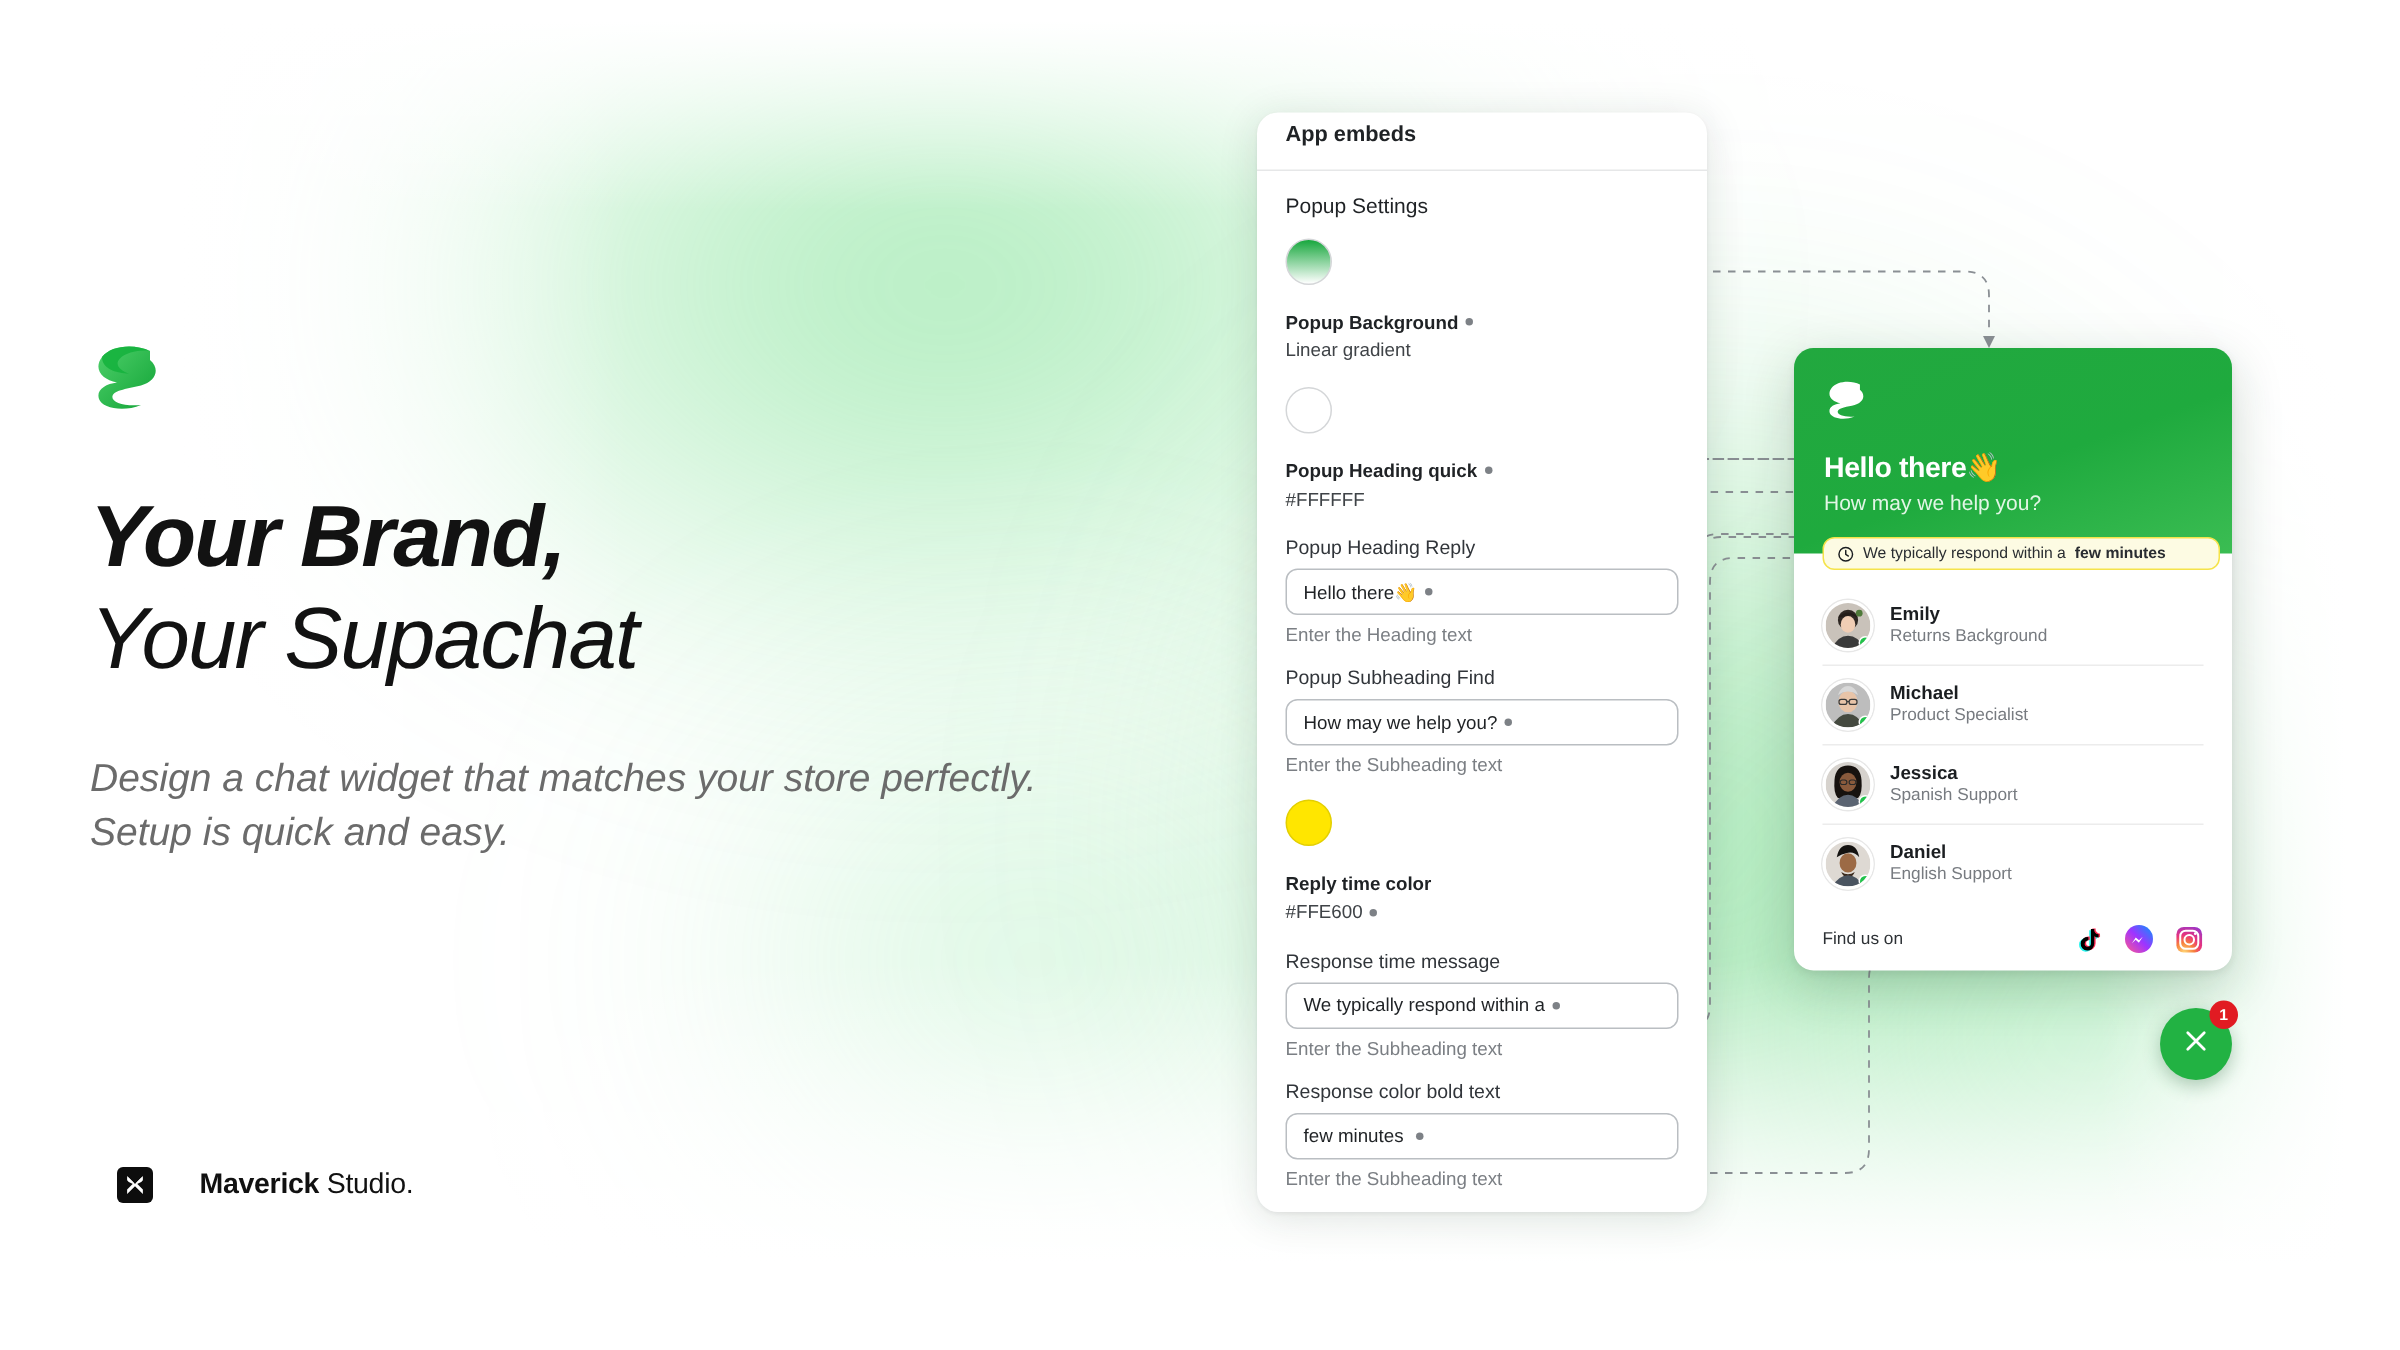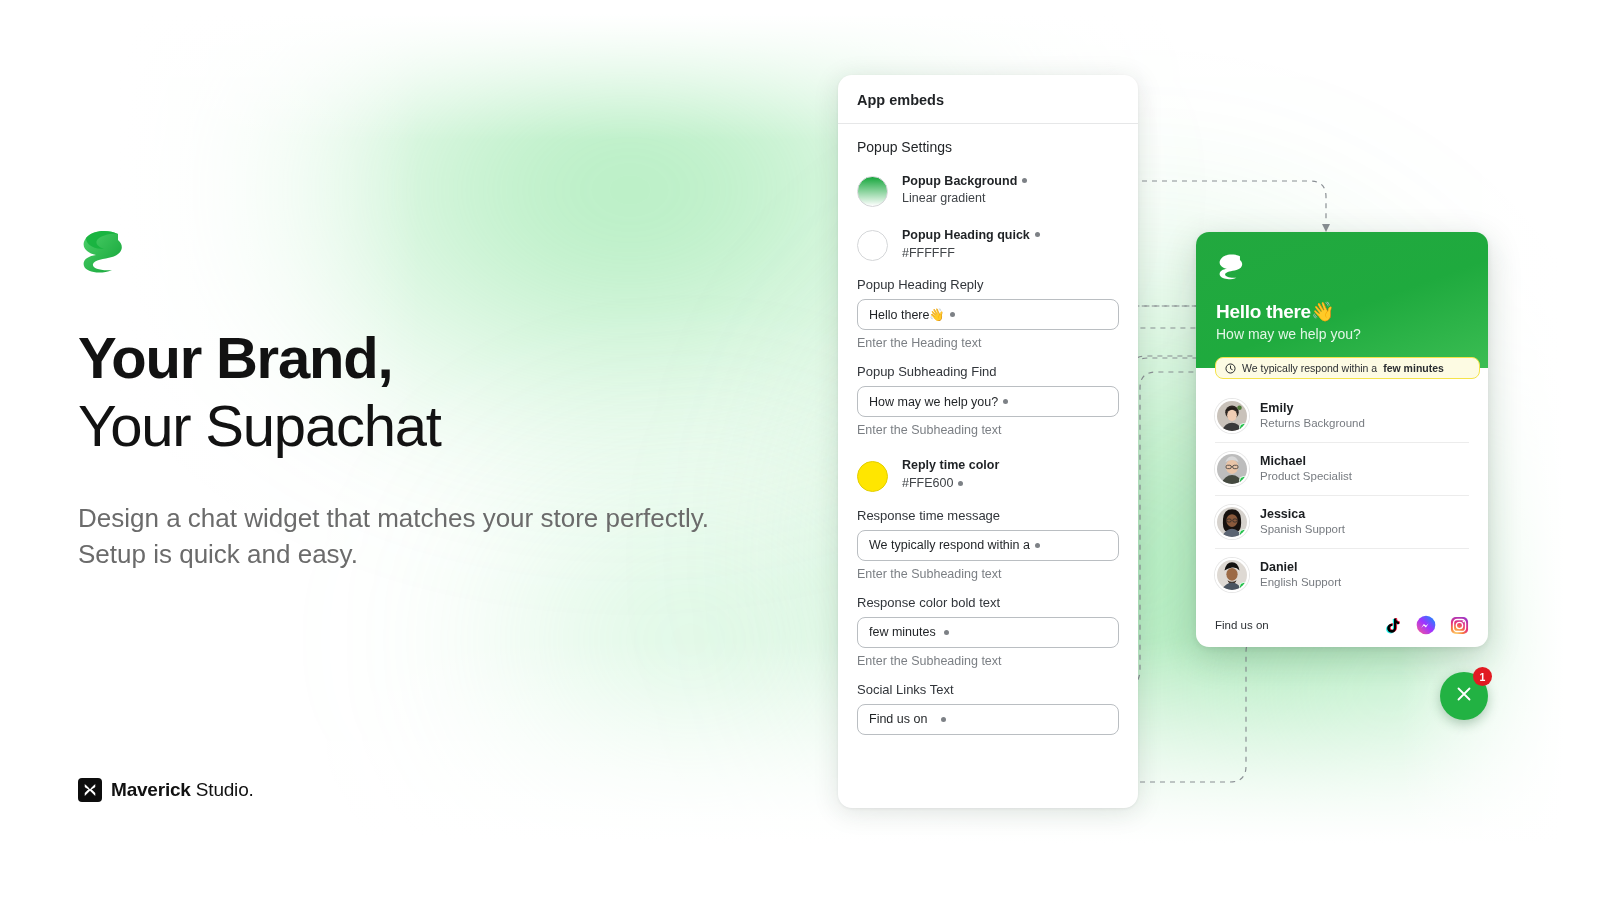--- a/index.html
+++ b/index.html
@@ -25,47 +25,47 @@
   .white-fade-left { position:absolute; left:0; top:0; width:420px; height:900px;
             background:linear-gradient(to right, #fff 28%, rgba(255,255,255,0)); }
   .white-fade-bottom { position:absolute; left:0; bottom:0; width:1600px; height:260px;
             background:linear-gradient(to top, #fff 22%, rgba(255,255,255,0)); }
   .white-fade-top { position:absolute; left:0; top:0; width:1600px; height:140px;
             background:linear-gradient(to bottom, #fff 10%, rgba(255,255,255,0)); }
   .white-fade-right { position:absolute; right:0; top:0; width:200px; height:900px;
             background:linear-gradient(to left, #fff 18%, rgba(255,255,255,0)); }
 
   
-  .hero { position:absolute; left:78px; top:230px; z-index:6; width:700px; }
+  .hero { position:absolute; left:60px; top:230px; z-index:6; width:700px;font-style:italic; }
   .logo-mark { width:48px; height:44px; margin-bottom:50px; }
   .headline { font-size:58px; line-height:1.18; color:#121212; letter-spacing:-1.2px; }
   .headline .l1 { font-weight:700; display:block; }
   .headline .l2 { font-weight:400; display:block; }
   .subcopy { margin-top:40px; font-size:26px; line-height:1.38; color:#6b6b6b; font-weight:400; max-width:690px; }
 
   .brand { position:absolute; left:78px; top:778px; z-index:6; display:flex; align-items:center; gap:9px; }
   .brand-mark { width:24px; height:24px; background:#0d0d0d; border-radius:4px;
                 display:flex; align-items:center; justify-content:center; }
-  .brand-text { font-size:19px; color:#111; letter-spacing:-.2px; }
+  .brand-text { font-size:19px; color:#111; letter-spacing:-.2px;margin-left:22px; }
   .brand-text b { font-weight:700; }
   .brand-text span { font-weight:400; }
 
   
   .panel {
     position:absolute; left:838px; top:75px; width:300px; height:733px; z-index:8;
     background:#fff; border-radius:14px;
     box-shadow:0 4px 26px rgba(30,50,35,.13), 0 1px 3px rgba(0,0,0,.06);
     overflow:hidden;
   }
-  .panel-head { padding:17px 19px 15px; border-bottom:1px solid #e6e7e8; }
+  .panel-head { padding:7px 19px 15px; border-bottom:1px solid #e6e7e8; }
   .panel-head-title { font-size:14.5px; font-weight:700; color:#1f2225; }
   .panel-body { padding:15px 19px 0; }
   .section-title { font-size:14px; font-weight:400; color:#1f2225; margin-bottom:14px; }
 
-  .swatch-row { display:flex; align-items:flex-end; gap:14px; margin-bottom:16px; }
+  .swatch-row { display:flex; align-items:flex-start; gap:14px; margin-bottom:16px;flex-direction:column; }
   .swatch { width:31px; height:31px; border-radius:50%; border:1px solid #d4d6d8; flex:none; }
   .swatch.grad { background:linear-gradient(#17a73d, #ffffff); }
   .swatch.white { background:#fff; }
   .swatch.yellow { background:#FFE600; border-color:#e3cf00; }
   .swatch-text { line-height:1.34; }
   .swatch-label { font-size:12.5px; font-weight:700; color:#1f2225; display:inline; }
   .swatch-value { font-size:12.5px; color:#3f4347; }
   .dotcap { display:inline-block; width:5px; height:5px; border-radius:50%;
             background:#7d8186; vertical-align:middle; margin-left:5px; }
 

